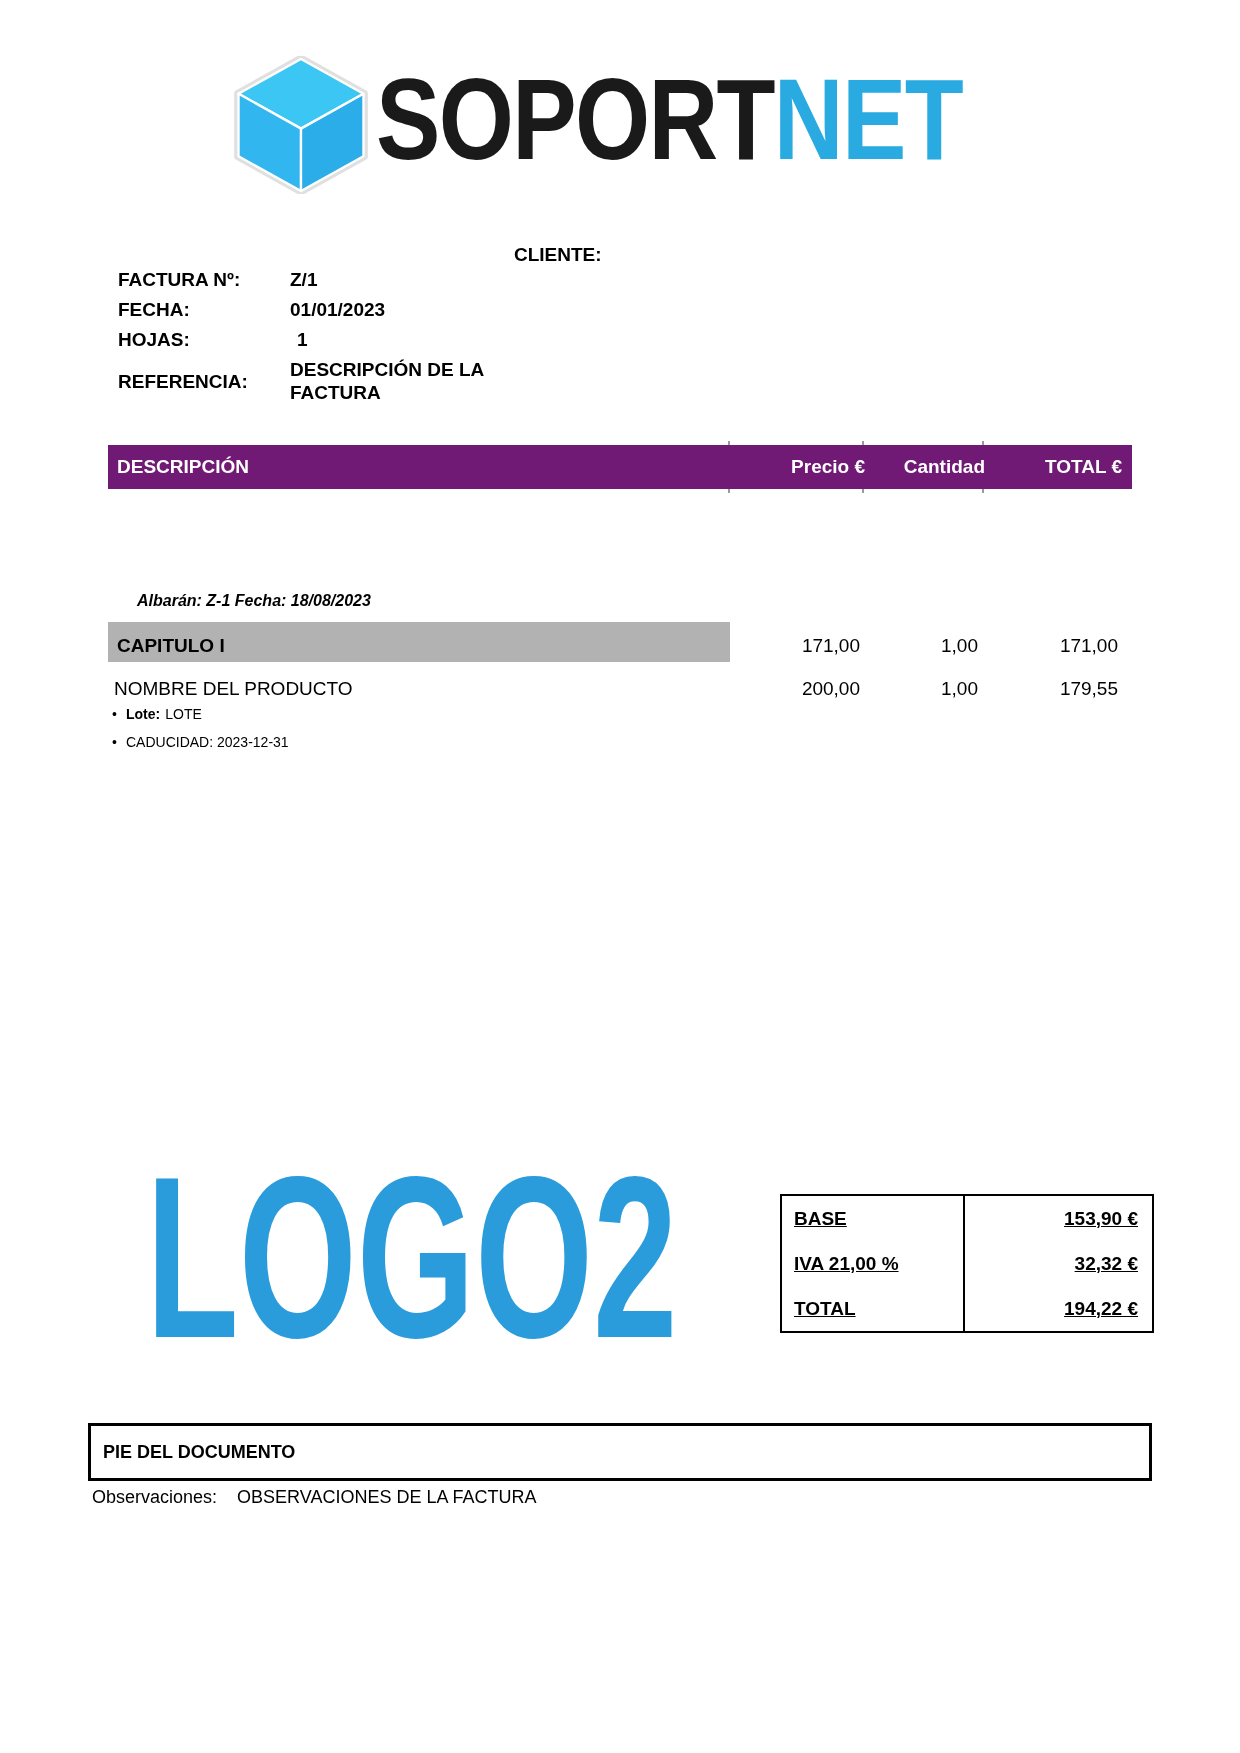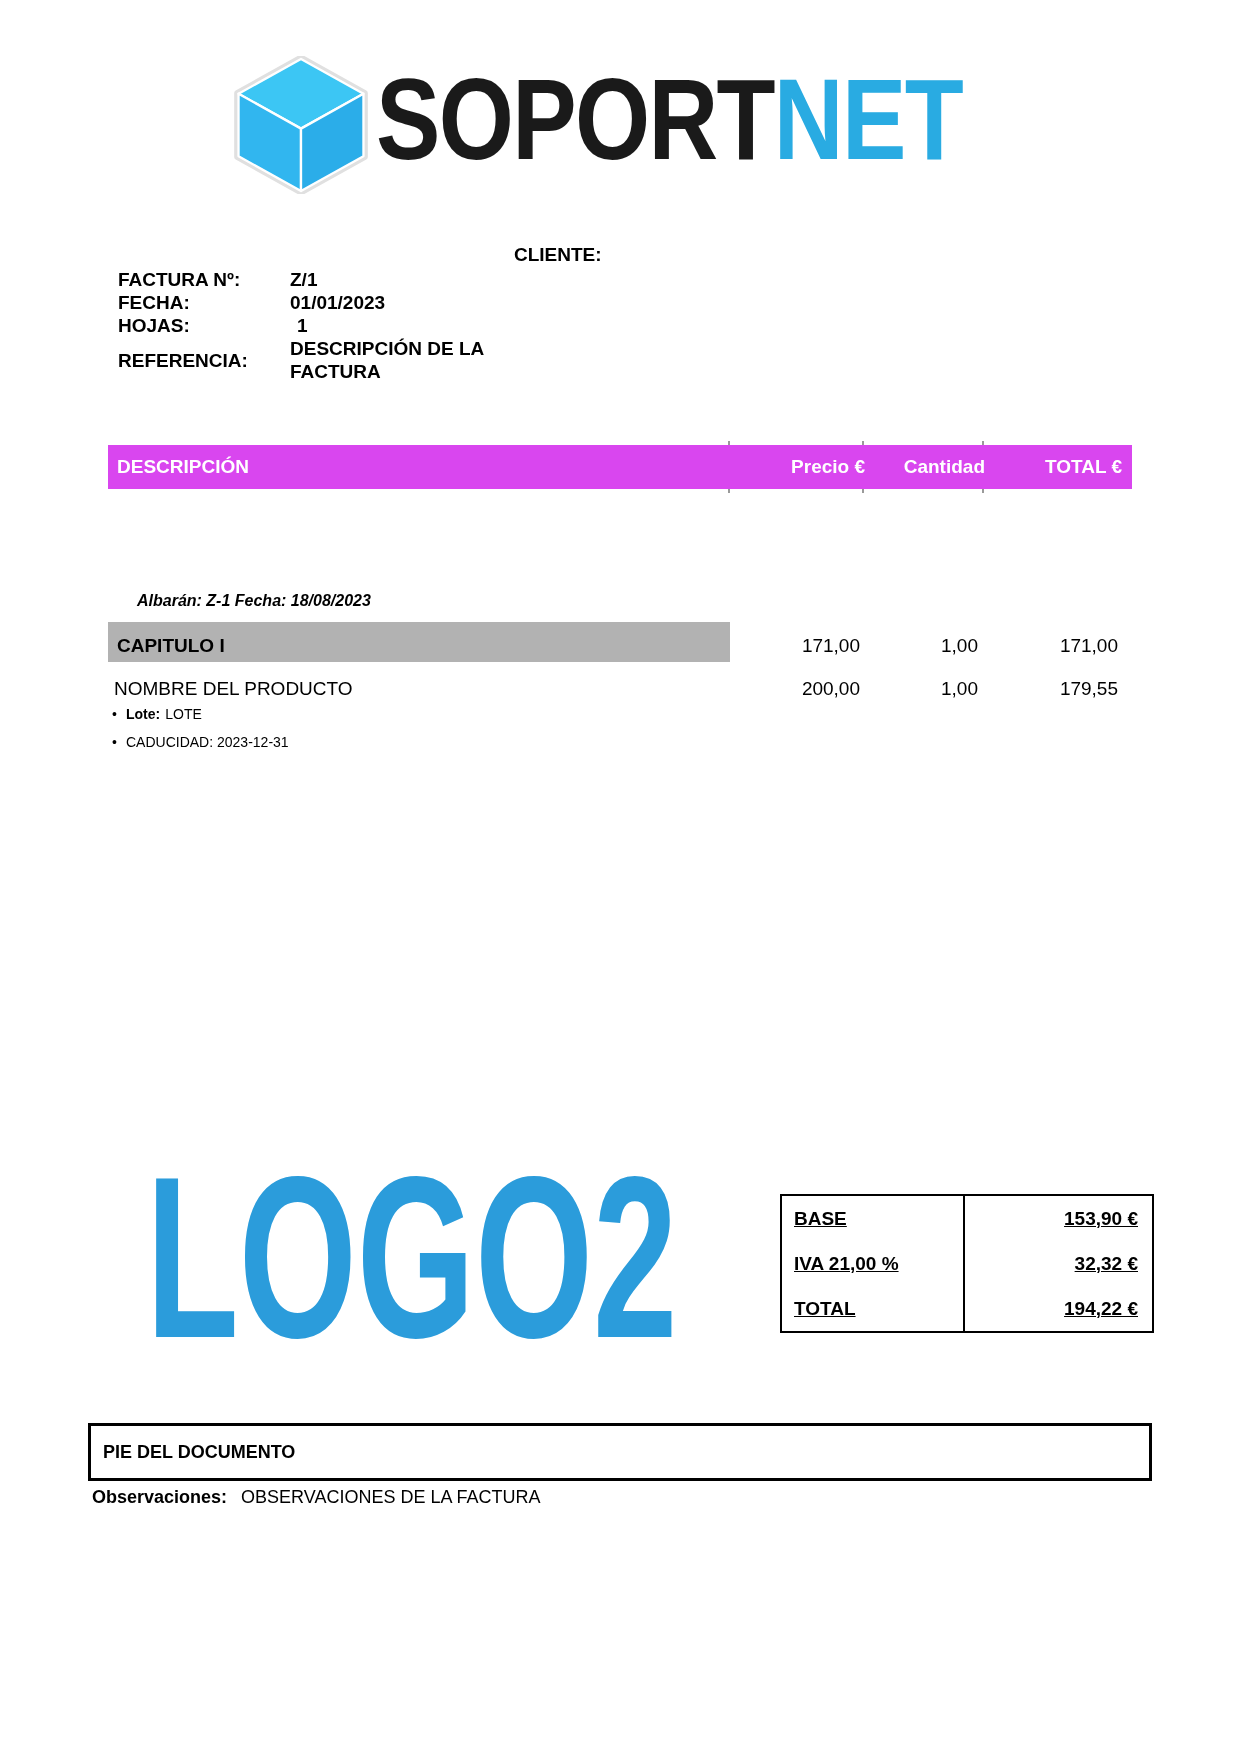--- a/index.html
+++ b/index.html
@@ -9,38 +9,38 @@
   
   .cube { position:absolute; left:228px; top:56px; width:146px; height:138px; }
   .brand-text { position:absolute; left:376px; top:62px; font-size:115px; font-weight:bold;
                 letter-spacing:-2px; line-height:1; white-space:nowrap;
                 transform:scaleX(0.84); transform-origin:left top; }
   .brand-black { color:#1a1a1a; }
   .brand-blue  { color:#29ABE2; }
 
   
   .meta { position:absolute; left:118px; top:268px; width:400px;
-          display:grid; grid-template-columns:172px 228px; 
+          display:grid; grid-template-columns:172px 228px; row-gap:7px;
           font-size:19px; font-weight:bold; align-items:center; }
   .meta-label { line-height:23px; }
   .meta-value { line-height:23px; }
   .meta-value.indent { padding-left:7px; }
 
   
   .client-heading { position:absolute; left:514px; top:244px; font-size:19px; font-weight:bold; }
   .client-box { position:absolute; left:513px; top:271px; width:612px; height:144px;
                 border:2px solid #000; padding:6px 10px; font-size:19px; line-height:25px; }
   .client-fiscal { font-weight:bold; }
 
   
   .col-tick { position:absolute; width:2px; height:52px; top:441px; background:#9a9a9a; z-index:1; }
   .tick-1 { left:728px; } .tick-2 { left:862px; } .tick-3 { left:982px; }
 
   .thead { position:absolute; left:108px; top:445px; width:1024px; height:44px;
-           background:#d946ef; z-index:2; }
+           background:#701a75; z-index:2; }
   .thead span { position:absolute; top:0; height:44px; line-height:44px;
                 color:#fff; font-weight:bold; font-size:19px; white-space:nowrap; }
   .th-desc  { left:9px; }
   .th-price { right:267px; } .th-qty { right:147px; } .th-total { right:10px; }
 
   .albaran { position:absolute; left:137px; top:592px; font-size:16px;
              font-weight:bold; font-style:italic; }
 
   .trow { position:absolute; left:108px; width:1024px; }
   .trow span { position:absolute; top:4px; white-space:nowrap; }
@@ -71,21 +71,21 @@
   .totals .t-label { border-right:2px solid #000; display:flex; align-items:center;
                      padding-left:12px; font-size:19px; font-weight:bold; }
   .totals .t-value { display:flex; align-items:center; justify-content:flex-end;
                      padding-right:14px; font-size:19px; font-weight:bold;padding-left:8px; }
 
   
   .pie-box { position:absolute; left:88px; top:1423px; width:1064px; height:58px;
              border:3px solid #000; display:flex; align-items:center;
              padding-left:12px; font-size:18px; font-weight:bold; }
   .observations { position:absolute; left:92px; top:1487px; font-size:18px; }
-  .obs-label { font-weight:bold; margin-right:14px; }
+  .obs-label { font-weight:normal; margin-right:20px; }
 </style>
 </head>
 <body>
 
 <div class="page">
 
   <svg class="cube" viewBox="0 0 100 95" aria-hidden="true">
     <polygon points="50,1 94,25.5 94,69.5 50,94 6,69.5 6,25.5" fill="none" stroke="#e0e0e0" stroke-width="4" stroke-linejoin="round"></polygon>
     <polygon points="50,2 93,26 50,50 7,26" fill="#3CC6F4" stroke="#ffffff" stroke-width="1.6" stroke-linejoin="round"></polygon>
     <polygon points="7,26 50,50 50,93 7,69" fill="#31B6EF" stroke="#ffffff" stroke-width="1.6" stroke-linejoin="round"></polygon>

